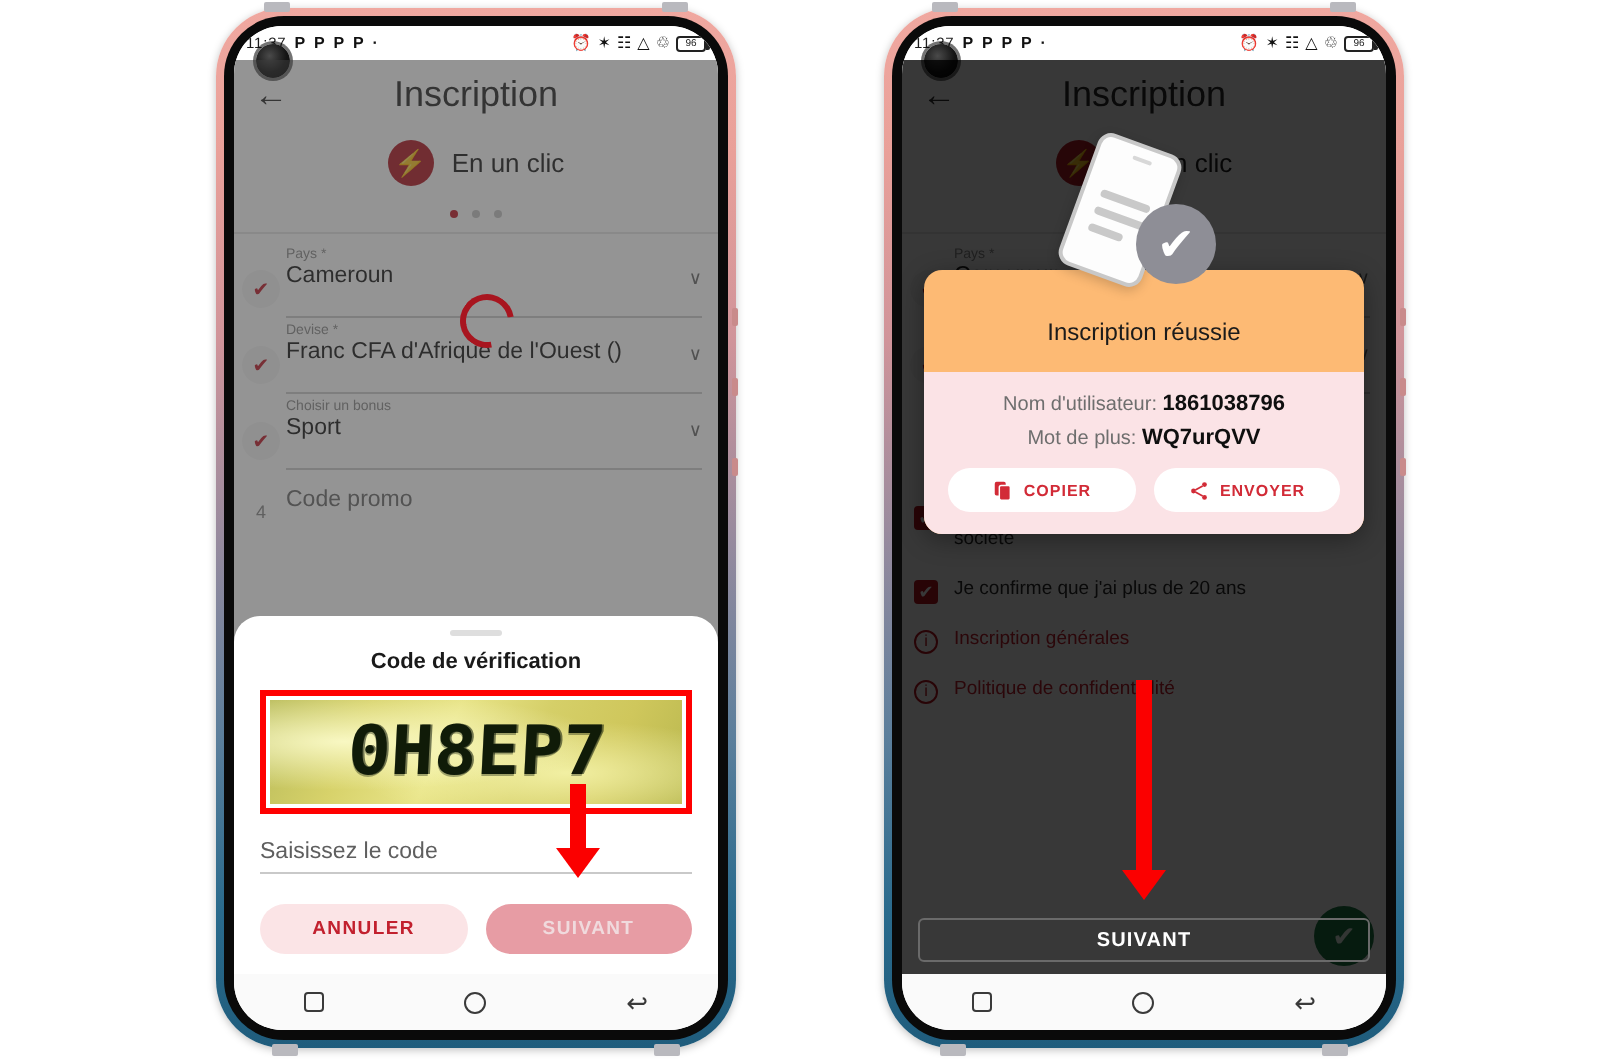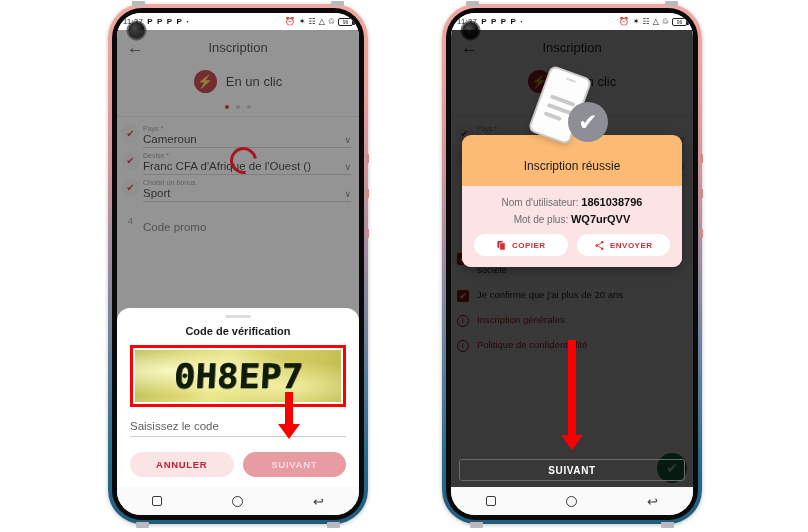--- a/index.html
+++ b/index.html
@@ -77,21 +77,21 @@
 
   .appbody { flex: 1; position: relative; background: #ffffff; overflow: hidden; }
 
   .appbar {
     height: 34px; display: flex; align-items: center;
     padding: 0 10px; position: relative;
   }
   .back-arrow { font-size: 17px; color: #2e2e2e; line-height: 1; }
   .appbar-title {
     position: absolute; left: 0; right: 0; text-align: center;
-    font-size: 13px; color: #2b2b2b;
+    font-size: 18px; color: #2b2b2b;
   }
 
   .brandrow { display: flex; align-items: center; justify-content: center; gap: 9px; padding: 6px 0 4px;}
   .brand-badge {
     width: 23px; height: 23px; border-radius: 50%;
     background: #b21b26; display: flex; align-items: center; justify-content: center;
     color: #fff; font-size: 13px; line-height: 1;
   }
   .brand-label { font-size: 13px; color: #1f1f1f; }
 
@@ -109,21 +109,21 @@
     display: flex; align-items: center; justify-content: center;
     flex: 0 0 19px; margin-bottom: 5px;
     color: #c0212f; font-size: 10px;
     background: rgba(0,0,0,.035);
   }
   .fcheck.num { color: #8c8c8c; font-size: 9px; background: transparent; }
   .fcol { flex: 1; min-width: 0; padding-left: 3px; }
   .flabel { font-size: 7px; color: #8e8e8e; margin-bottom: 1px; }
   .fvaluerow {
     display: flex; align-items: flex-end; justify-content: space-between;
-    border-bottom: 1px solid #cfcfcf; padding-bottom: 2px;
+    border-bottom: 1px solid #cfcfcf; padding-bottom: 14px;
   }
   .fvalue { font-size: 11.5px; color: #1c1c1c; white-space: nowrap; overflow: hidden; }
   .caret { font-size: 9px; color: #6a6a6a; margin-left: 4px; }
 
   
   .chk-row { display:flex; align-items:flex-start; gap:8px; padding:7px 10px 0 6px;}
   .chk-box {
     width: 12px; height: 12px; border-radius: 2px; flex:0 0 12px;
     background:#b4121f; color:#fff; font-size:9px; line-height:12px; text-align:center;
     margin-top:1px;

